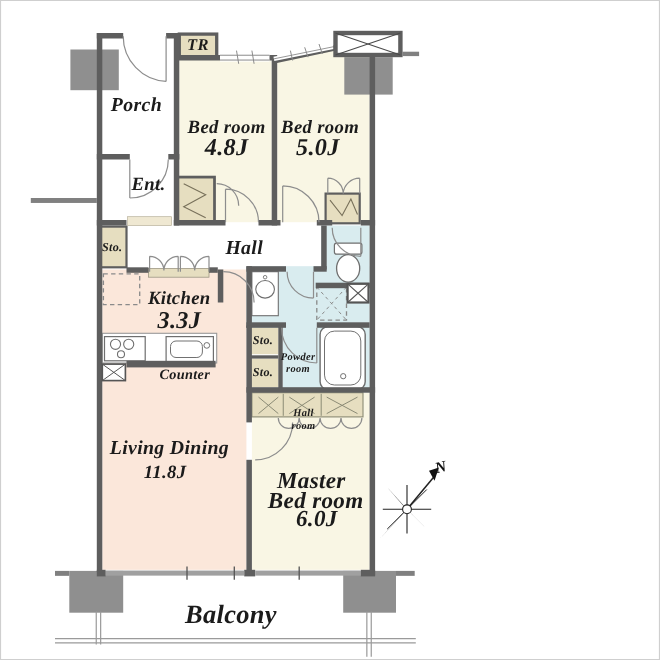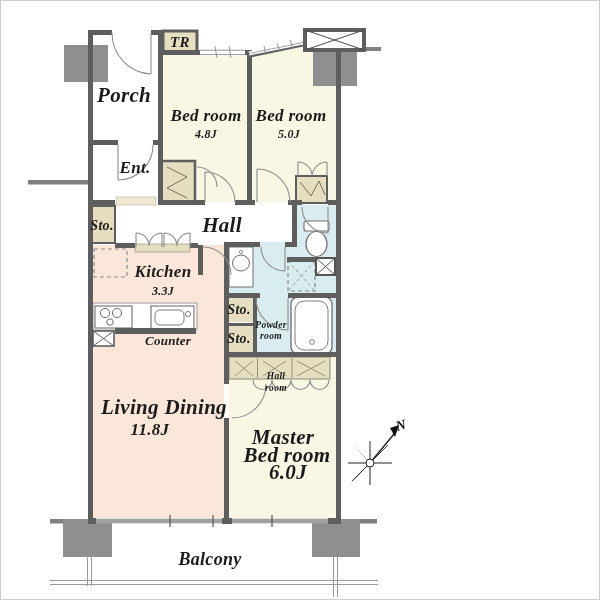--- a/index.html
+++ b/index.html
@@ -7,23 +7,23 @@
     position:relative;width:600px;height:600px;background:#ffffff;
     box-shadow:inset 0 0 0 1px #cfcfcf;overflow:hidden;
     font-family:"Liberation Serif","DejaVu Serif",serif;
   }
   #plan-svg{position:absolute;left:0;top:0;}
   .lbl{
     position:absolute;transform:translate(-50%,-50%);
     font-style:italic;font-weight:700;color:var(--text,#1b1b1b);
     white-space:nowrap;line-height:1;letter-spacing:.3px;
   }
-  .lbl.s19{font-size:21px;} .lbl.s17{font-size:17px;} .lbl.s16{font-size:12px;}
+  .lbl.s19{font-size:18px;} .lbl.s17{font-size:17px;} .lbl.s16{font-size:22px;}
   .lbl.s15{font-size:21px;} .lbl.s13{font-size:13px;} .lbl.s11{font-size:15px;}
-  .lbl.s9{font-size:9.5px;margin-top:46px;} .lbl.s8{font-size:14px;} .lbl.s18{font-size:18px;}
+  .lbl.s9{font-size:9.5px;margin-top:46px;} .lbl.s8{font-size:11px;} .lbl.s18{font-size:24px;}
   .note{
     position:absolute;font-style:italic;font-weight:500;font-size:14.5px;
     color:var(--text,#1b1b1b);white-space:nowrap;line-height:1;transform:none;
   }
   .north{
     position:absolute;transform:translate(-50%,-50%) rotate(-14deg);
     font-size:14px;font-weight:700;font-style:italic;color:#111;
   }
 </style>
 </head>
@@ -225,21 +225,21 @@
 <div class="lbl s19" style="left:222px;top:225px">Hall</div>
 <div class="lbl s17" style="left:163px;top:271px">Kitchen</div>
 <div class="lbl s16" style="left:163px;top:291px">3.3J</div>
 <div class="lbl s13" style="left:168px;top:340px">Counter</div>
 <div class="lbl s9" style="left:271px;top:280px">Powder</div>
 <div class="lbl s9" style="left:271px;top:291px">room</div>
 <div class="lbl s8" style="left:239px;top:310px">Sto.</div>
 <div class="lbl s8" style="left:239px;top:339px">Sto.</div>
 <div class="lbl s9" style="left:276px;top:331px">Hall</div>
 <div class="lbl s9" style="left:276px;top:343px">room</div>
-<div class="lbl s19" style="left:164px;top:407px">Living Dining</div>
+<div class="lbl s19" style="left:154px;top:407px">Living Dining</div>
 <div class="lbl s17" style="left:150px;top:429px">11.8J</div>
 <div class="lbl s15" style="left:283px;top:437px">Master</div>
 <div class="lbl s15" style="left:287px;top:455px">Bed room</div>
 <div class="lbl s15" style="left:288px;top:472px">6.0J</div>
 <div class="lbl s18" style="left:210px;top:559px">Balcony</div>
 <div class="north" style="left:401px;top:426px">N</div>
 
 </div>
 
 </body></html>

